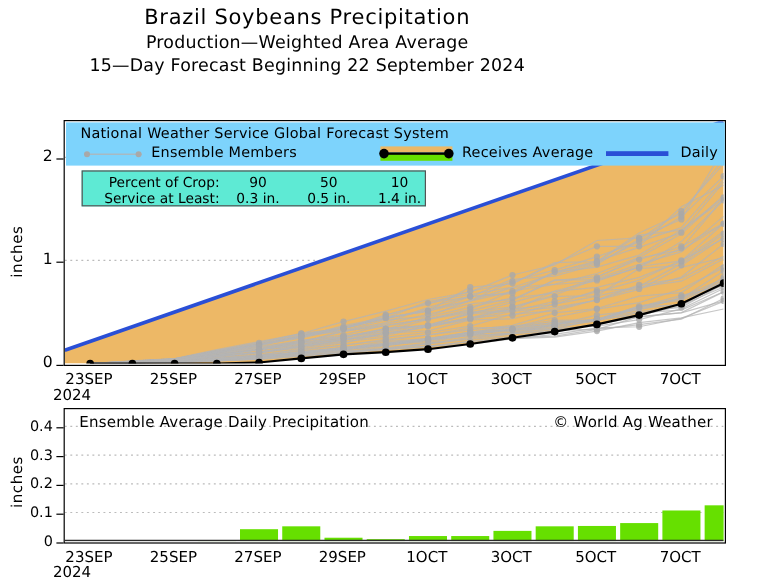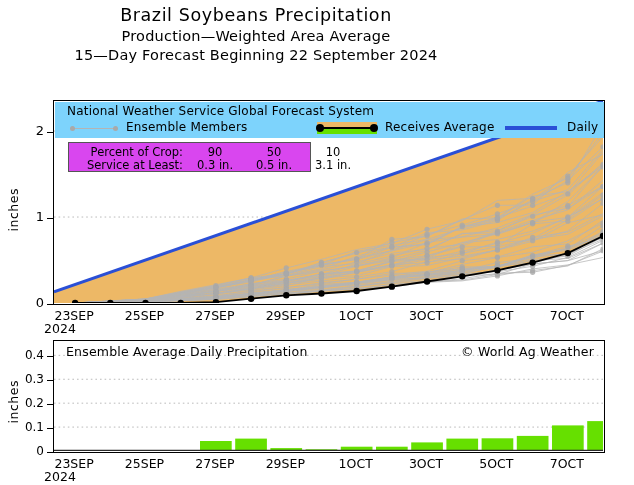--- a/index.html
+++ b/index.html
@@ -45,21 +45,21 @@
   .sym-mem .ln{position:absolute;left:0;top:1.5px;width:48px;height:1.6px;background:#b4b4b4;}
   .sym-mem .d{position:absolute;width:5px;height:5px;border-radius:50%;background:#a9a9a9;top:-.5px;}
   .sym-avg{position:absolute;left:0;top:2px;width:60px;height:12px;}
   .sym-avg .fill-g{position:absolute;left:0;top:6px;width:60px;height:6px;background:#66e000;}
   .sym-avg .fill-o{position:absolute;left:0;top:0px;width:60px;height:5px;background:#edb866;}
   .sym-avg .ln{position:absolute;left:0;top:4.5px;width:60px;height:2.6px;background:#000;}
   .sym-avg .d{position:absolute;width:8px;height:8px;border-radius:50%;background:#000;top:2px;}
   .sym-norm{position:absolute;left:0;top:6px;width:52px;height:4px;background:#2a4fd6;}
 
   
-  #cropbox{position:absolute;left:14px;top:41px;width:243px;height:30px;border:1.2px solid #555;background:#d946ef;box-sizing:border-box;}
+  #cropbox{position:absolute;left:14px;top:41px;width:287px;height:30px;border:1.2px solid #555;background:#5eead4;box-sizing:border-box;}
   #cropbox .row{position:absolute;left:0;width:287px;font-size:11.5px;white-space:nowrap;}
   #cropbox .r1{top:2px;}
   #cropbox .r2{top:15px;}
   #cropbox .lab{position:absolute;text-align:right;width:118px;left:-4px;}
   #cropbox .v{position:absolute;text-align:center;width:60px;}
   .v1{left:116px;} .v2{left:175px;} .v3{left:234px;}
 
   
   #bot-head{position:absolute;left:12px;top:3px;font-size:12.5px;letter-spacing:.2px;}
   #bot-copy{position:absolute;right:10px;top:3px;font-size:12.5px;letter-spacing:.2px;}
@@ -405,21 +405,21 @@
       <div class="row r1">
         <span class="lab">Percent of Crop:</span>
         <span class="v v1">90</span>
         <span class="v v2">50</span>
         <span class="v v3">10</span>
       </div>
       <div class="row r2">
         <span class="lab">Service at Least:</span>
         <span class="v v1">0.3 in.</span>
         <span class="v v2">0.5 in.</span>
-        <span class="v v3">3.1 in.</span>
+        <span class="v v3">1.4 in.</span>
       </div>
     </div>
   </div>
 
   <div class="ylabel" id="ylabel-bot">inches</div>
 
   <div class="panel" id="panel-bot">
     <div class="plotarea">
       <svg id="svg-bot" width="549" height="110" viewBox="0 0 549 110">
           <line x1="0" y1="86.08695652173913" x2="549" y2="86.08695652173913" stroke="#bbbbbb" stroke-width="1" stroke-dasharray="1.6 3"></line>

